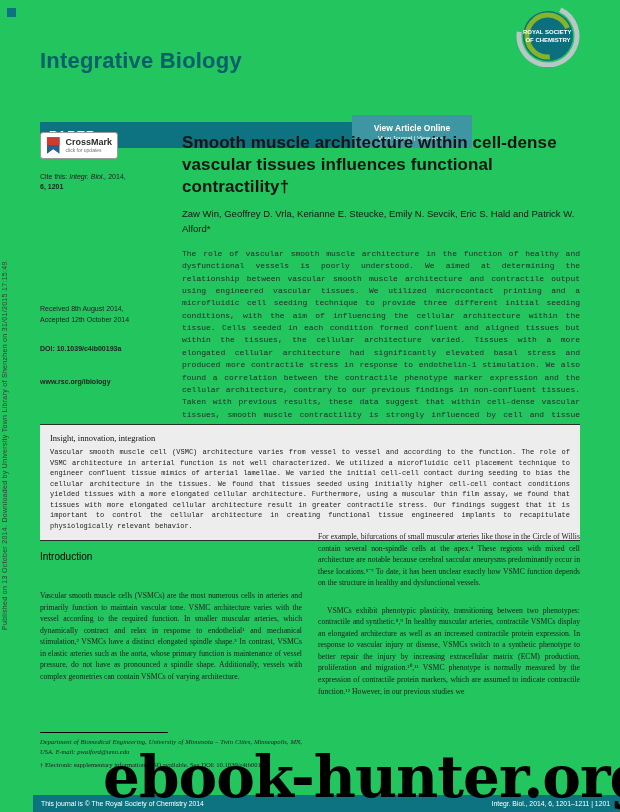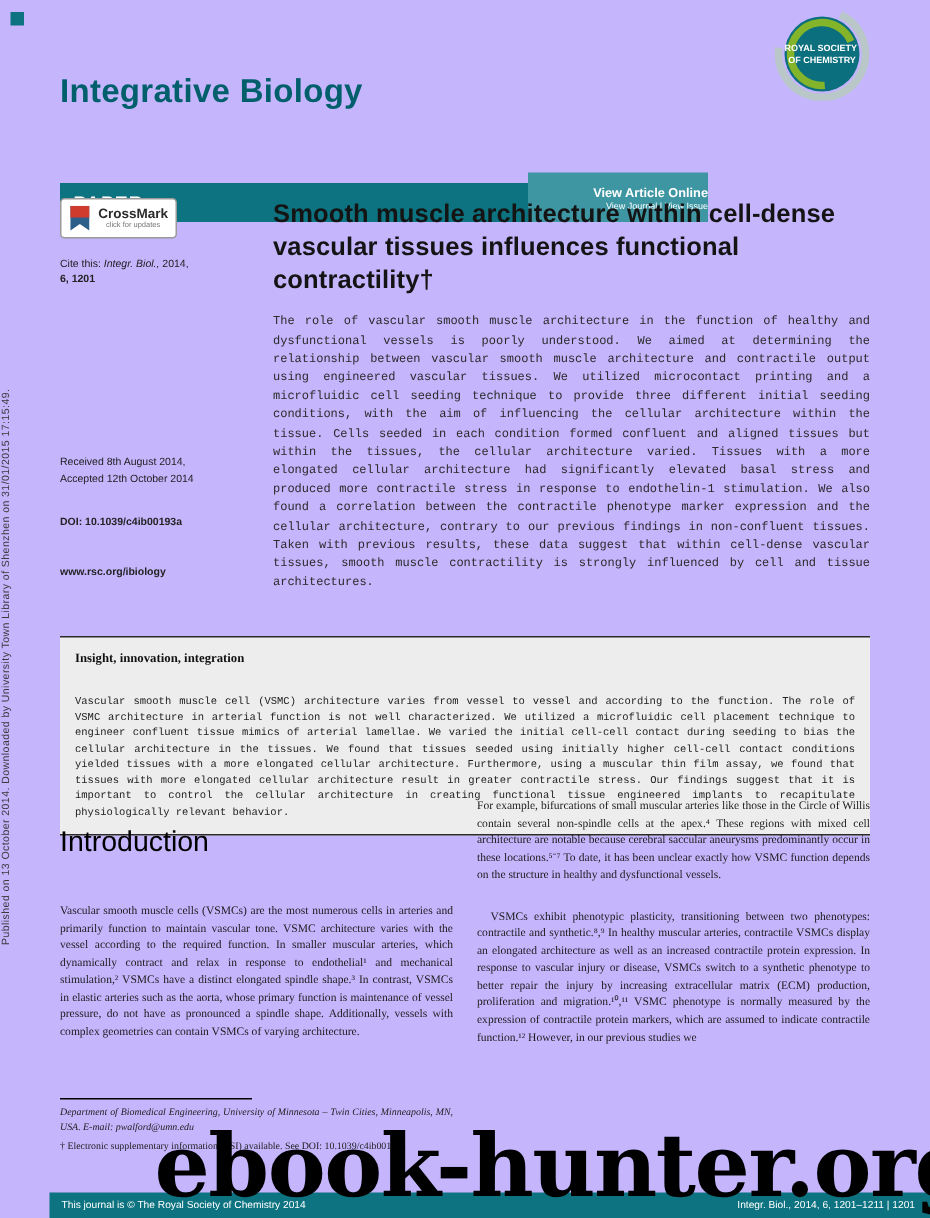--- a/index.html
+++ b/index.html
@@ -1,72 +1,72 @@
 <!DOCTYPE html>
 <html><head>
 <meta charset="utf-8">
 <style>
   * { margin:0; padding:0; box-sizing:border-box; }
   html,body { background:#ffffff; }
   body { font-family:"Liberation Sans", sans-serif; color:#111; }
-  .page { position:relative; width:620px; height:812px; background:#c4b5fd; overflow:hidden; }
+  .page { position:relative; width:620px; height:812px; background:#22c55e; overflow:hidden; }
 
   
   .stamp {
     position:absolute; left:1px; top:88px; height:714px;
     writing-mode:vertical-rl; transform:rotate(180deg);
     font-size:7px; color:#3a3a3a; letter-spacing:.3px; text-align:center;
   }
   .corner-mark { position:absolute; left:7px; top:8px; width:9px; height:9px; background:#0d7380; }
 
   
   .journal-title { position:absolute; left:40px; top:48px; font-size:22px; font-weight:bold; color:#005f6b; letter-spacing:.2px; }
   .rsc-logo { position:absolute; right:34px; top:5px; }
 
   .banner { position:absolute; left:40px; top:94px; width:432px; height:26px; background:#0d7380; display:flex; align-items:center;margin-top:28px; }
   .banner-label { color:#fff; font-weight:bold; font-size:13px; letter-spacing:.6px; padding-left:9px; }
   .view-box { position:absolute; right:0; top:-7px; bottom:0; width:120px; background:#3e96a3; color:#fff;
-    display:flex; flex-direction:column; align-items:flex-end; justify-content:center; gap:2px; }
+    display:flex; flex-direction:column; align-items:center; justify-content:center; gap:2px; }
   .view-main { font-size:8.5px; font-weight:bold; }
   .view-sub  { font-size:6px; }
 
   
   .content-row { position:absolute; left:40px; top:132px; width:540px; display:flex; }
   .side-col { width:128px; flex:0 0 128px; }
   .main-col { flex:1; padding-left:14px; }
 
   .crossmark { width:78px; border:1px solid #9a9a9a; border-radius:3px; background:#fff;
-    display:flex; align-items:center; gap:5px; padding:3px 5px;text-align:center; }
+    display:flex; align-items:center; gap:5px; padding:3px 5px; }
   .cm-text { display:flex; flex-direction:column; line-height:1.15; }
   .cm-title { font-size:9px; font-weight:bold; color:#2b2b2b; }
   .cm-sub { font-size:5px; color:#777; }
 
   .cite { margin-top:13px; font-size:7px; line-height:1.45; color:#222; }
   .cite .ital { font-style:italic; }
   .cite-vol { font-weight:bold; font-size:7px; color:#222; }
   .recv { margin-top:112px; font-size:7px; line-height:1.5; color:#222; }
   .doi  { margin-top:20px; font-size:7px; font-weight:bold; color:#222; }
   .site { margin-top:26px; font-size:7px; font-weight:bold; color:#222; text-decoration:none; display:inline-block; }
 
   .art-title { font-size:17px; font-weight:bold; line-height:1.28; color:#141414; letter-spacing:.1px; }
   .art-authors { margin-top:10px; font-size:9.5px; line-height:1.5; color:#141414; }
   .art-abstract { margin-top:12px; font-size:8px; line-height:1.55; text-align:justify; color:#2a2a2a;font-family:Liberation Mono, monospace; }
 
   
   .insight { position:absolute; left:40px; top:424px; width:540px; background:#ededed;
     border-top:1px solid #2b2b2b; border-bottom:1px solid #2b2b2b; padding:8px 10px 9px 10px;
     font-family:"Liberation Serif", serif; }
-  .insight-heading { font-size:8.5px; font-weight:bold; margin-bottom:20px; color:#111; }
+  .insight-heading { font-size:8.5px; font-weight:normal; margin-bottom:4px; color:#111; }
   .insight-body { font-size:7px; line-height:1.5; text-align:justify; color:#222;font-family:Liberation Mono, monospace; }
 
   
   .columns { position:absolute; left:40px; top:531px; width:540px; height:239px; display:flex; gap:16px;
     font-family:"Liberation Serif", serif; }
   .col { width:262px; display:flex; flex-direction:column; }
-  .intro-heading { margin-top:20px; font-family:"Liberation Sans", sans-serif; font-size:19px; font-weight:400; color:#000; }
+  .intro-heading { margin-top:20px; font-family:"Liberation Sans", sans-serif; font-size:10px; font-weight:400; color:#000; }
   .body-par { margin-top:28px; font-size:7.7px; line-height:1.5; text-align:justify; color:#1c1c1c; }
   .col-right .body-par { margin-top:0; }
   .body-par.indent { text-indent:9px; margin-top:16px; }
   .footnote-block { margin-top:auto; }
   .footnote-rule { width:128px; border-top:1px solid #000; margin-bottom:4px; }
   .affil { font-size:6.6px; font-style:italic; line-height:1.45; color:#222; text-align:justify; }
   .esi { margin-top:4px; font-size:6.6px; line-height:1.45; color:#222; text-align:justify; }
 
   
   .footer-bar { position:absolute; left:33px; right:0; bottom:0; height:17px; background:#0d7380;
@@ -131,20 +131,21 @@
         <span>Accepted 12th October 2014</span>
       </div>
 
       <div class="doi">DOI: 10.1039/c4ib00193a</div>
 
       <a class="site" href="#">www.rsc.org/ibiology</a>
     </div>
 
     <div class="main-col">
       <div class="art-title">Smooth muscle architecture within cell-dense vascular tissues influences functional contractility†</div>
+      <div class="art-authors">Zaw Win, Geoffrey D. Vrla, Kerianne E. Steucke, Emily N. Sevcik, Eric S. Hald and Patrick W. Alford*</div>
       <div class="art-abstract">The role of vascular smooth muscle architecture in the function of healthy and dysfunctional vessels is poorly understood. We aimed at determining the relationship between vascular smooth muscle architecture and contractile output using engineered vascular tissues. We utilized microcontact printing and a microfluidic cell seeding technique to provide three different initial seeding conditions, with the aim of influencing the cellular architecture within the tissue. Cells seeded in each condition formed confluent and aligned tissues but within the tissues, the cellular architecture varied. Tissues with a more elongated cellular architecture had significantly elevated basal stress and produced more contractile stress in response to endothelin-1 stimulation. We also found a correlation between the contractile phenotype marker expression and the cellular architecture, contrary to our previous findings in non-confluent tissues. Taken with previous results, these data suggest that within cell-dense vascular tissues, smooth muscle contractility is strongly influenced by cell and tissue architectures.</div>
     </div>
 
   </div>
 
   <div class="insight">
     <div class="insight-heading">Insight, innovation, integration</div>
     <div class="insight-body">Vascular smooth muscle cell (VSMC) architecture varies from vessel to vessel and according to the function. The role of VSMC architecture in arterial function is not well characterized. We utilized a microfluidic cell placement technique to engineer confluent tissue mimics of arterial lamellae. We varied the initial cell-cell contact during seeding to bias the cellular architecture in the tissues. We found that tissues seeded using initially higher cell-cell contact conditions yielded tissues with a more elongated cellular architecture. Furthermore, using a muscular thin film assay, we found that tissues with more elongated cellular architecture result in greater contractile stress. Our findings suggest that it is important to control the cellular architecture in creating functional tissue engineered implants to recapitulate physiologically relevant behavior.</div>
   </div>
 

